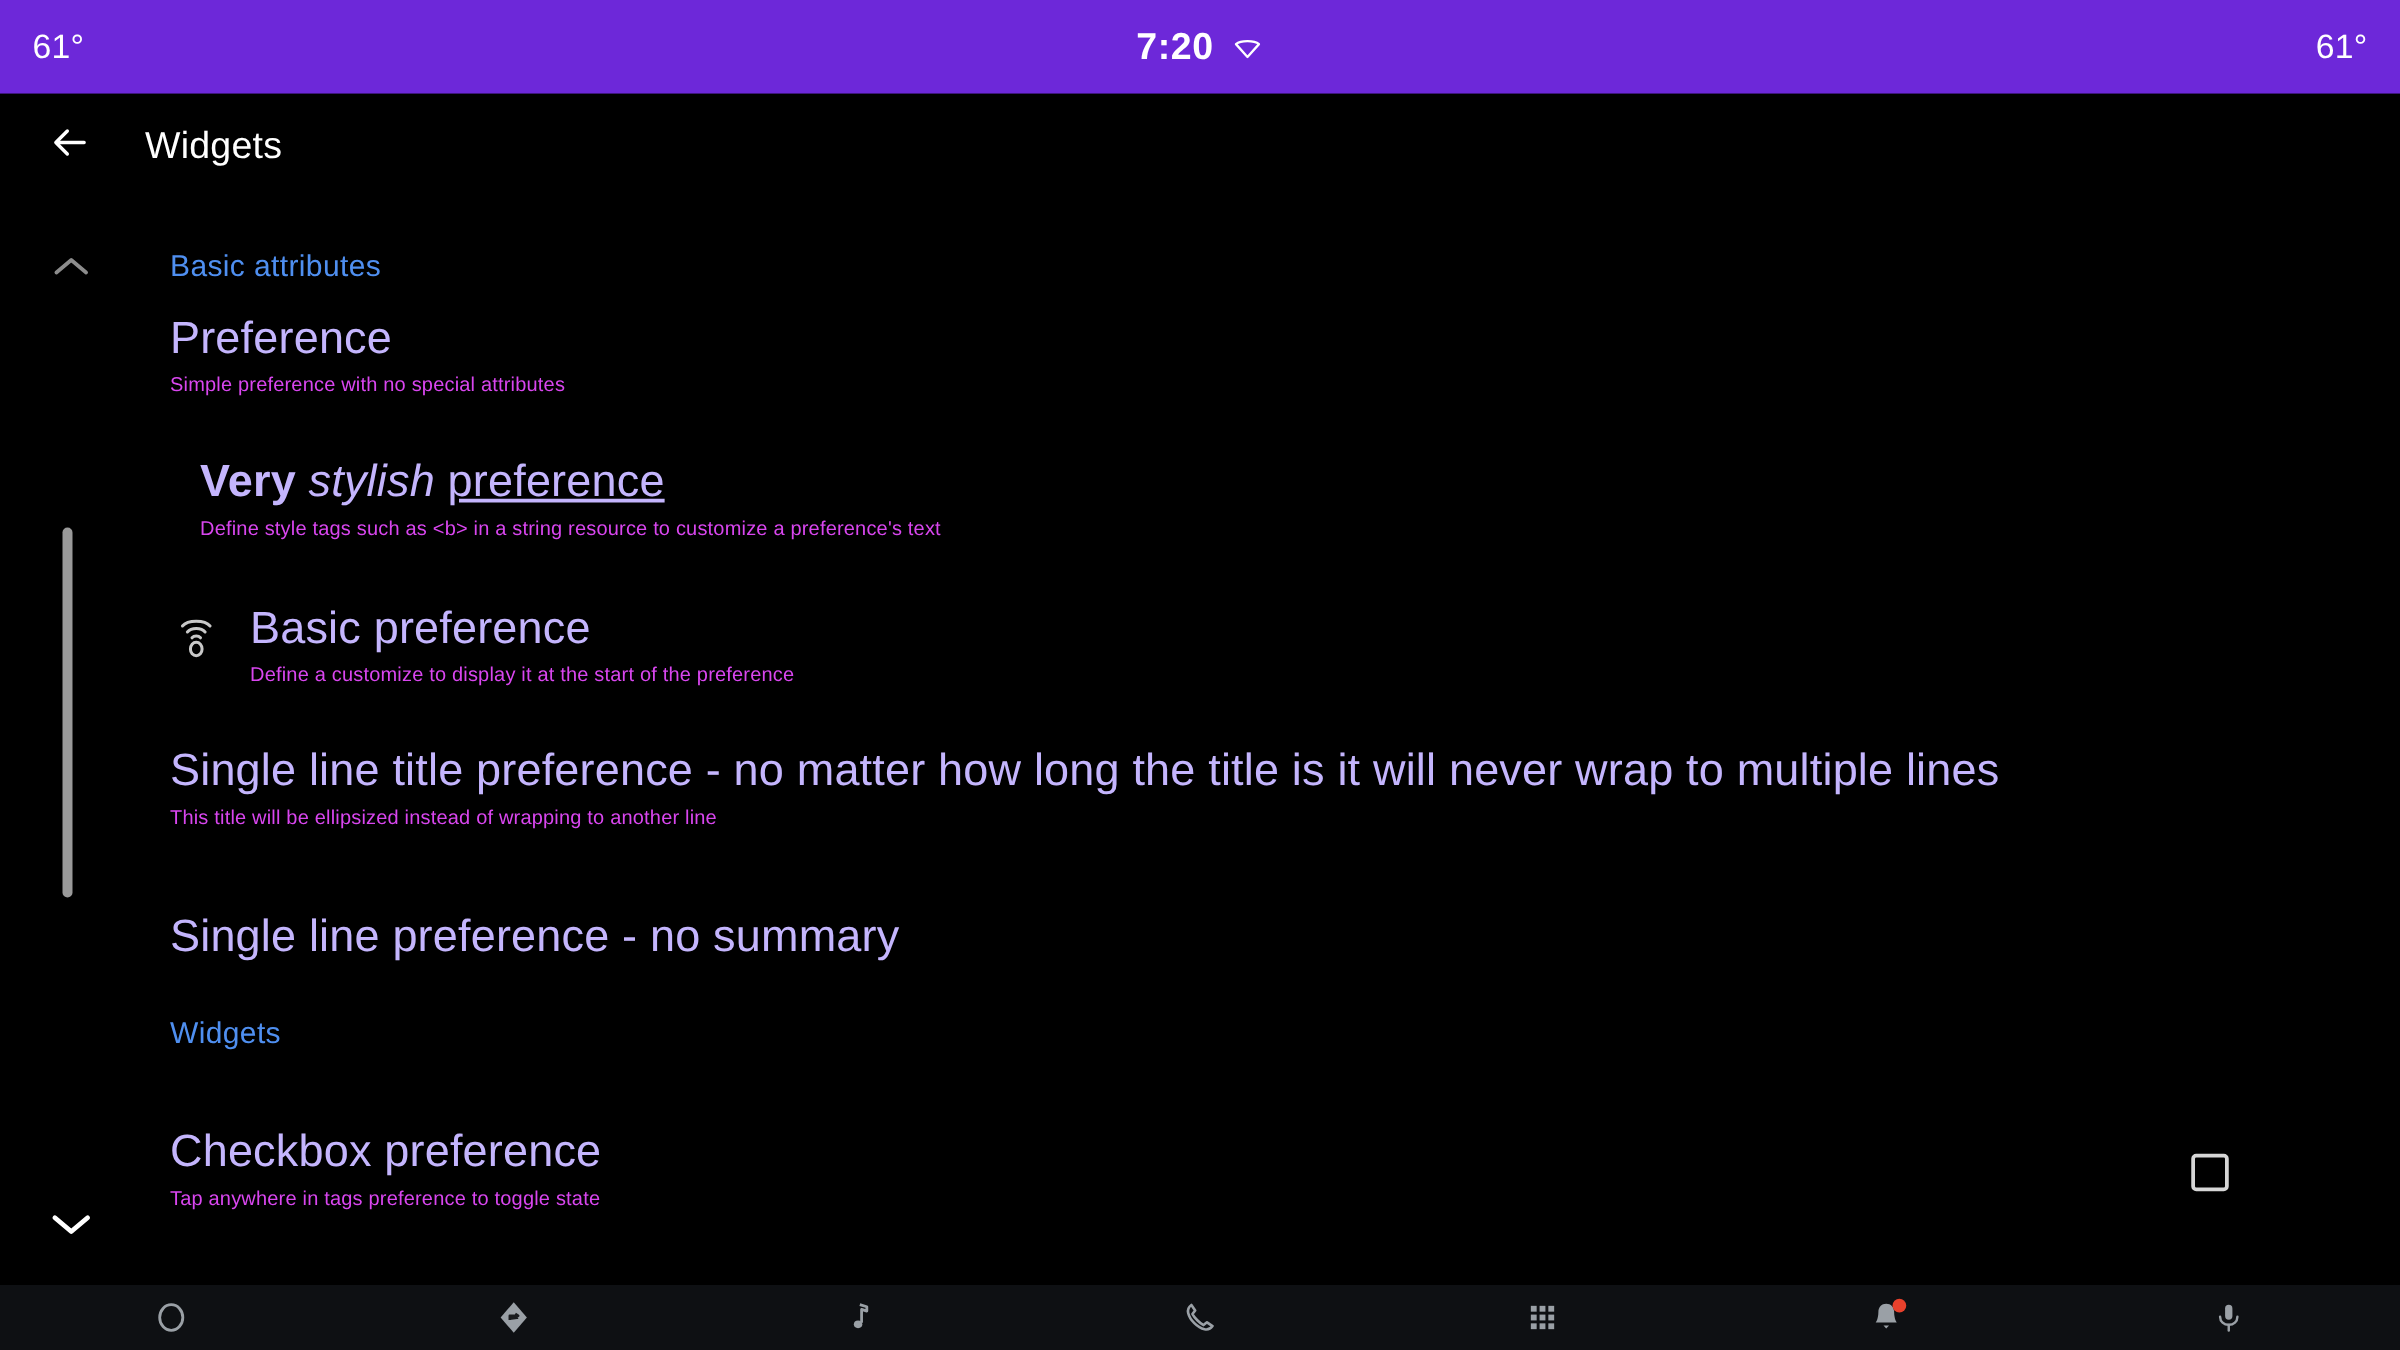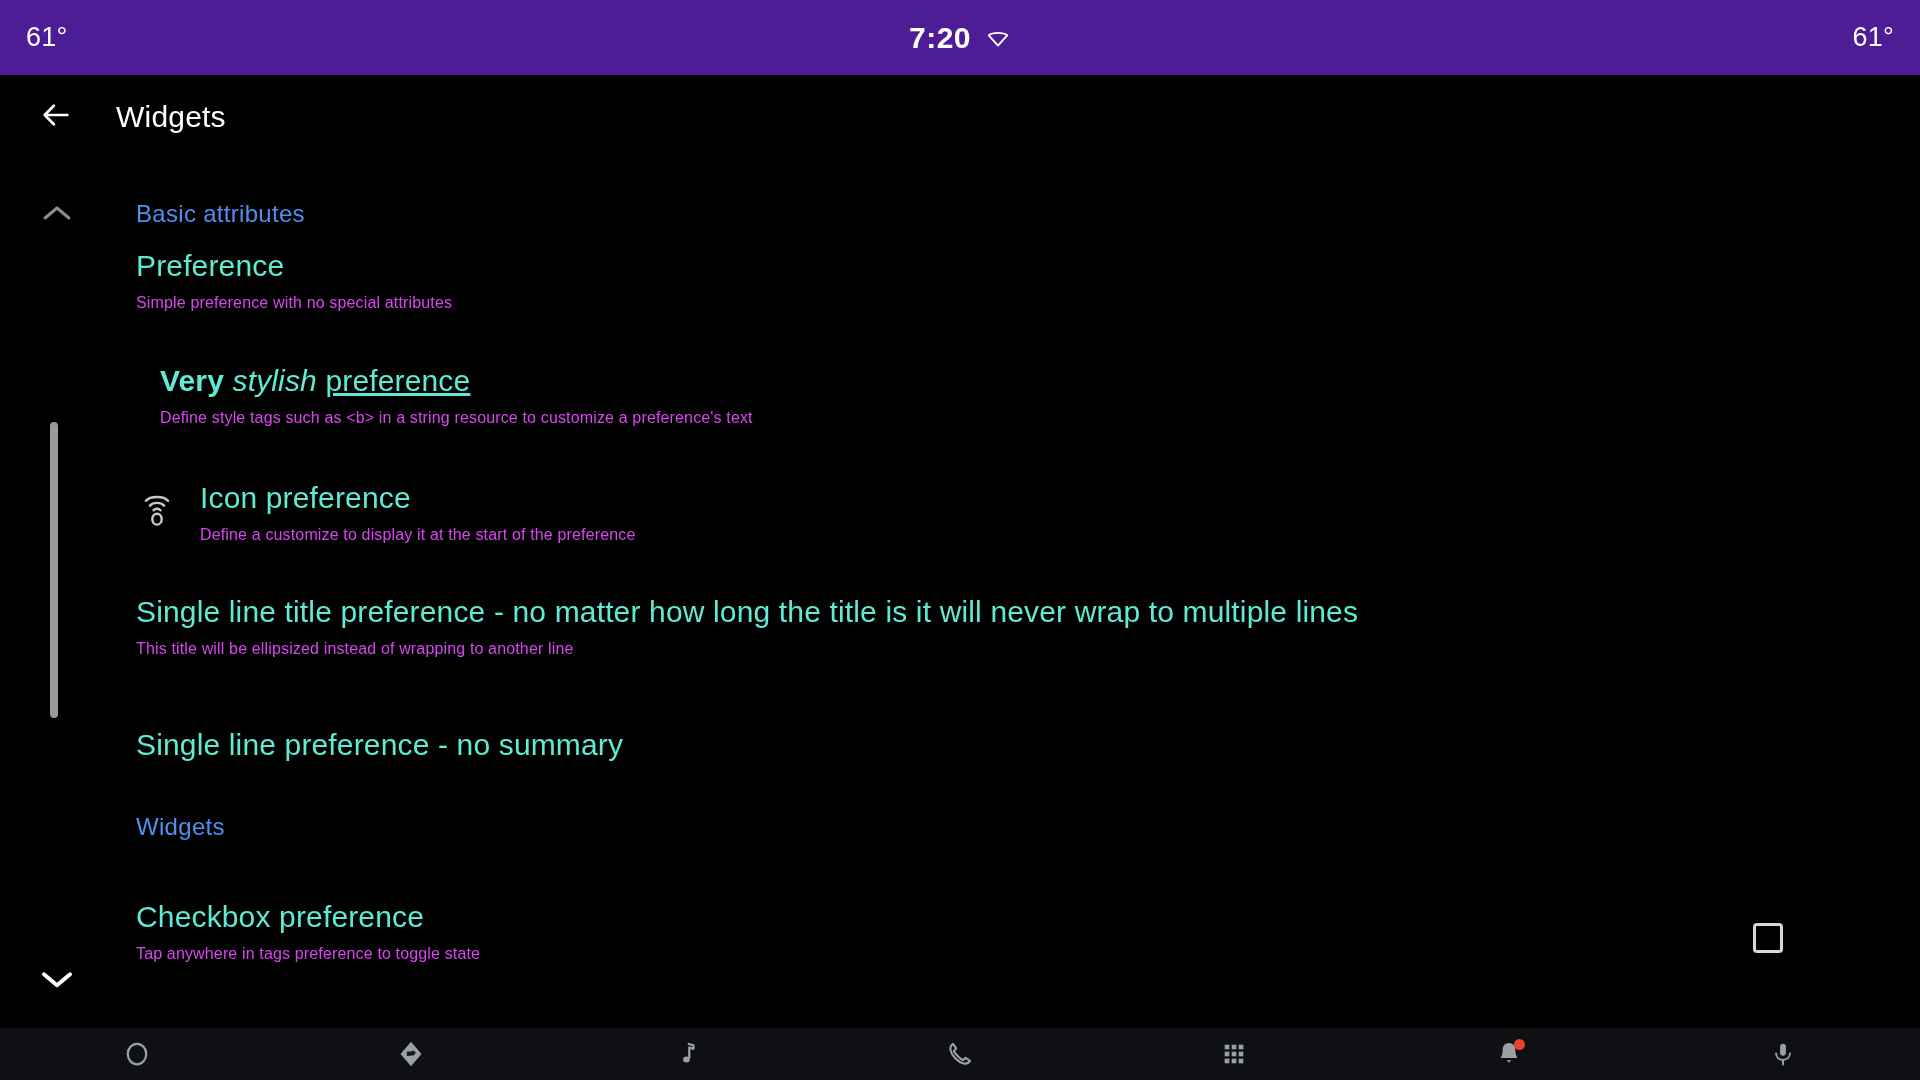--- a/index.html
+++ b/index.html
@@ -8,21 +8,21 @@
     background: #000;
     font-family: "Liberation Sans", sans-serif;
     overflow: hidden;
   }
   #screen { position: relative; width: 1920px; height: 1080px; background: #000; }
 
   
   .status-bar {
     position: absolute; top: 0; left: 0;
     width: 1920px; height: 75px;
-    background: #4c1d95;
+    background: #6d28d9;
     display: flex; align-items: center;
     color: #fff;
   }
   .status-temp {
     font-size: 27px; color: #ffffff; letter-spacing: 0.2px;
   }
   .status-left  { position: absolute; left: 26px; }
   .status-right { position: absolute; right: 26px; }
   .status-center {
     position: absolute; left: 50%; transform: translateX(-50%);
@@ -58,21 +58,21 @@
   }
 
   .category-header {
     position: absolute; left: 136px;
     font-size: 24px; font-weight: 500;
     letter-spacing: 0.3px;
   }
 
   .pref { position: absolute; left: 136px; }
   .pref-title {
-    font-size: 30px; color: #5eead4; font-weight: 400;
+    font-size: 36px; color: #c4b5fd; font-weight: 400;
     line-height: 1.15; letter-spacing: 0.15px;
     white-space: nowrap;
   }
   .pref-summary {
     font-size: 16px; color: #d946ef; font-weight: 400;
     line-height: 1.2; letter-spacing: 0.15px;
     margin-top: 9px;
     white-space: nowrap;
   }
   .pref-title .b { font-weight: bold; }
@@ -199,21 +199,21 @@
     <div class="pref pref-with-icon" style="top: 323px;">
       <span class="pref-icon">
         <svg width="34" height="40" viewBox="0 0 24 28">
           <path d="M4.2 8.2 C7.2 4.6 16.8 4.6 19.8 8.2" fill="none" stroke="#c8c8c8" stroke-width="1.7" stroke-linecap="round"></path>
           <path d="M7.0 11.6 C9.2 9.0 14.8 9.0 17.0 11.6" fill="none" stroke="#c8c8c8" stroke-width="1.7" stroke-linecap="round"></path>
           <path d="M9.6 14.9 C10.8 13.5 13.2 13.5 14.4 14.9" fill="none" stroke="#c8c8c8" stroke-width="1.7" stroke-linecap="round"></path>
           <ellipse cx="12" cy="21.2" rx="3.3" ry="3.8" fill="none" stroke="#c8c8c8" stroke-width="1.7"></ellipse>
         </svg>
       </span>
       <span>
-        <div class="pref-title">Icon preference</div>
+        <div class="pref-title">Basic preference</div>
         <div class="pref-summary">Define a customize to display it at the start of the preference</div>
       </span>
     </div>
 
     <div class="pref" style="top: 437px;">
       <div class="pref-title">Single line title preference - no matter how long the title is it will never wrap to multiple lines</div>
       <div class="pref-summary">This title will be ellipsized instead of wrapping to another line</div>
     </div>
 
     <div class="pref" style="top: 570px;">

